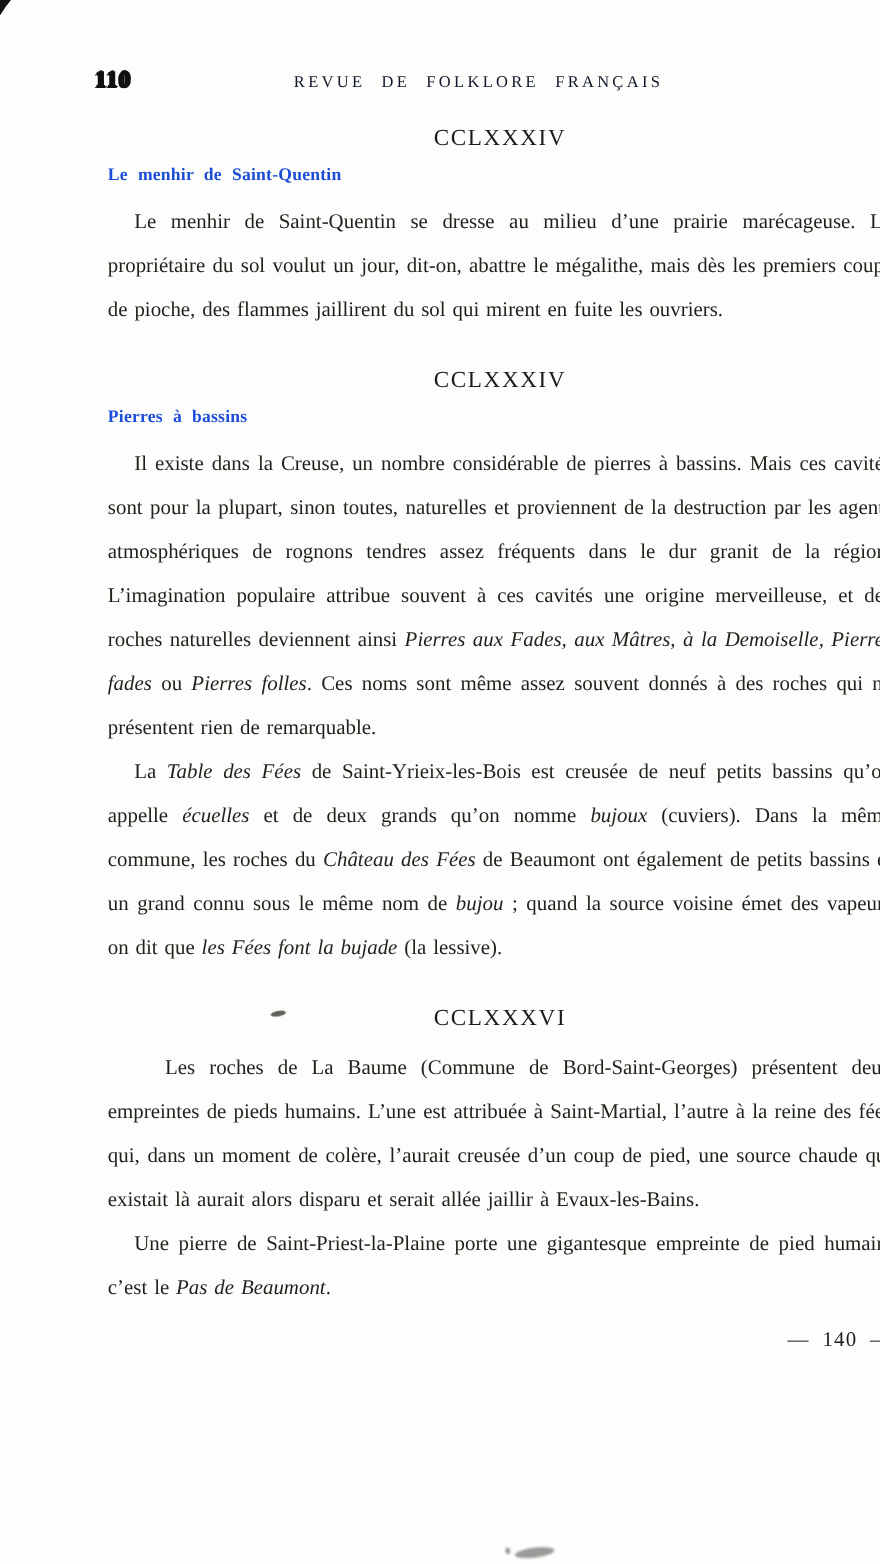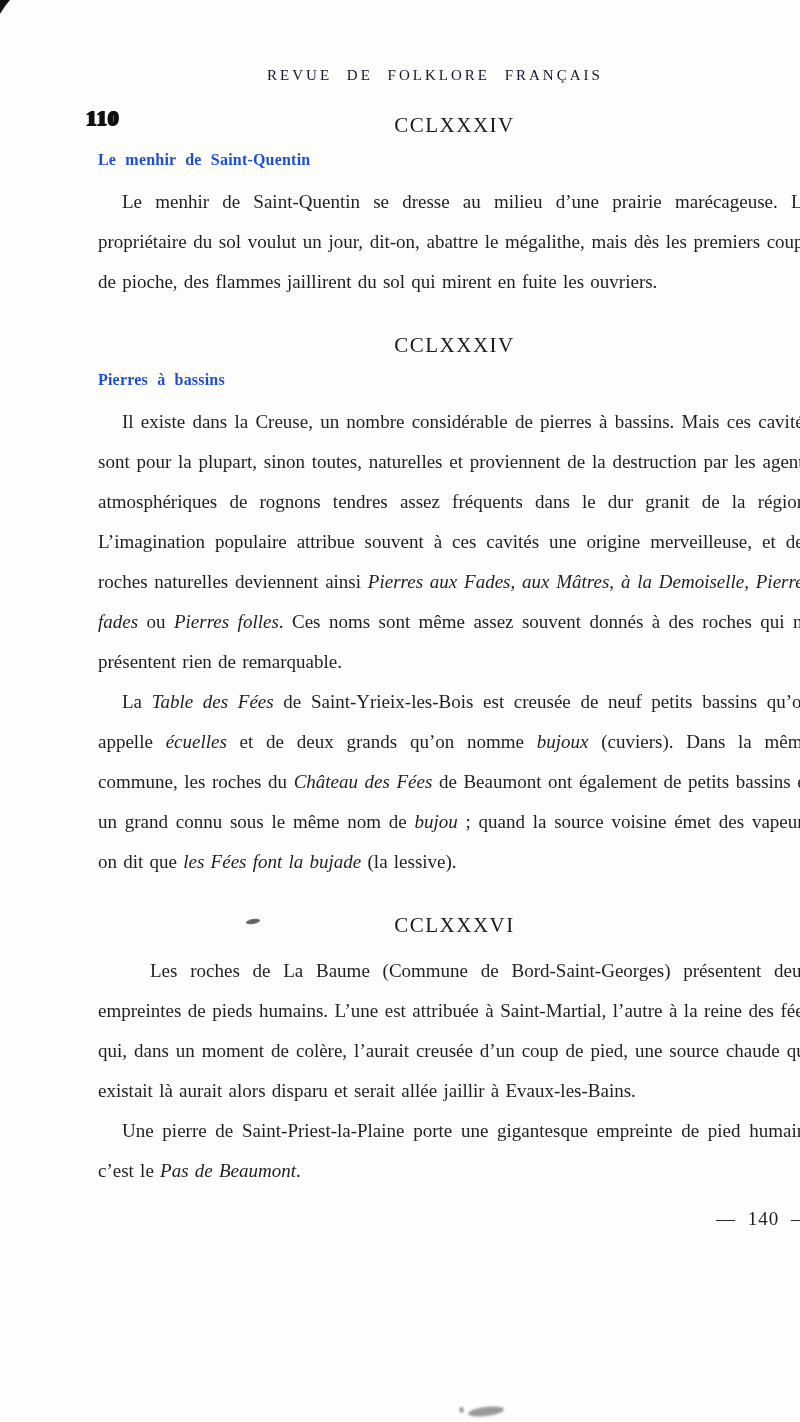--- a/index.html
+++ b/index.html
@@ -10,21 +10,20 @@
   }
   .corner-mark{
     position:absolute; top:0; left:0; width:10px; height:14px; background:#141414;
     clip-path:polygon(0 0,100% 0,55% 40%,0 100%);
   }
   .pagenum{
     position:absolute; top:60px; left:86px;
     font-size:21px; font-weight:bold; letter-spacing:1px; color:#101010;
     text-shadow:1.4px 0 #101010,-1.2px .5px #101010,.5px 1.1px #101010,0 -.6px #101010;
     transform:scaleY(1.04);
-    margin-top:46px;
   }
   .journal{
     position:absolute; top:67px; left:85px; width:700px; text-align:center;
     font-size:15px; letter-spacing:3px; word-spacing:8px; color:#0f172a;
   }
   main{ position:absolute; left:98px; top:0; width:713px; padding-top:113px; }
   section{ display:block; }
   h2.roman{
     margin:0; text-align:center; font-weight:normal;
     font-size:21px; letter-spacing:1.5px; color:#1b1a18;

